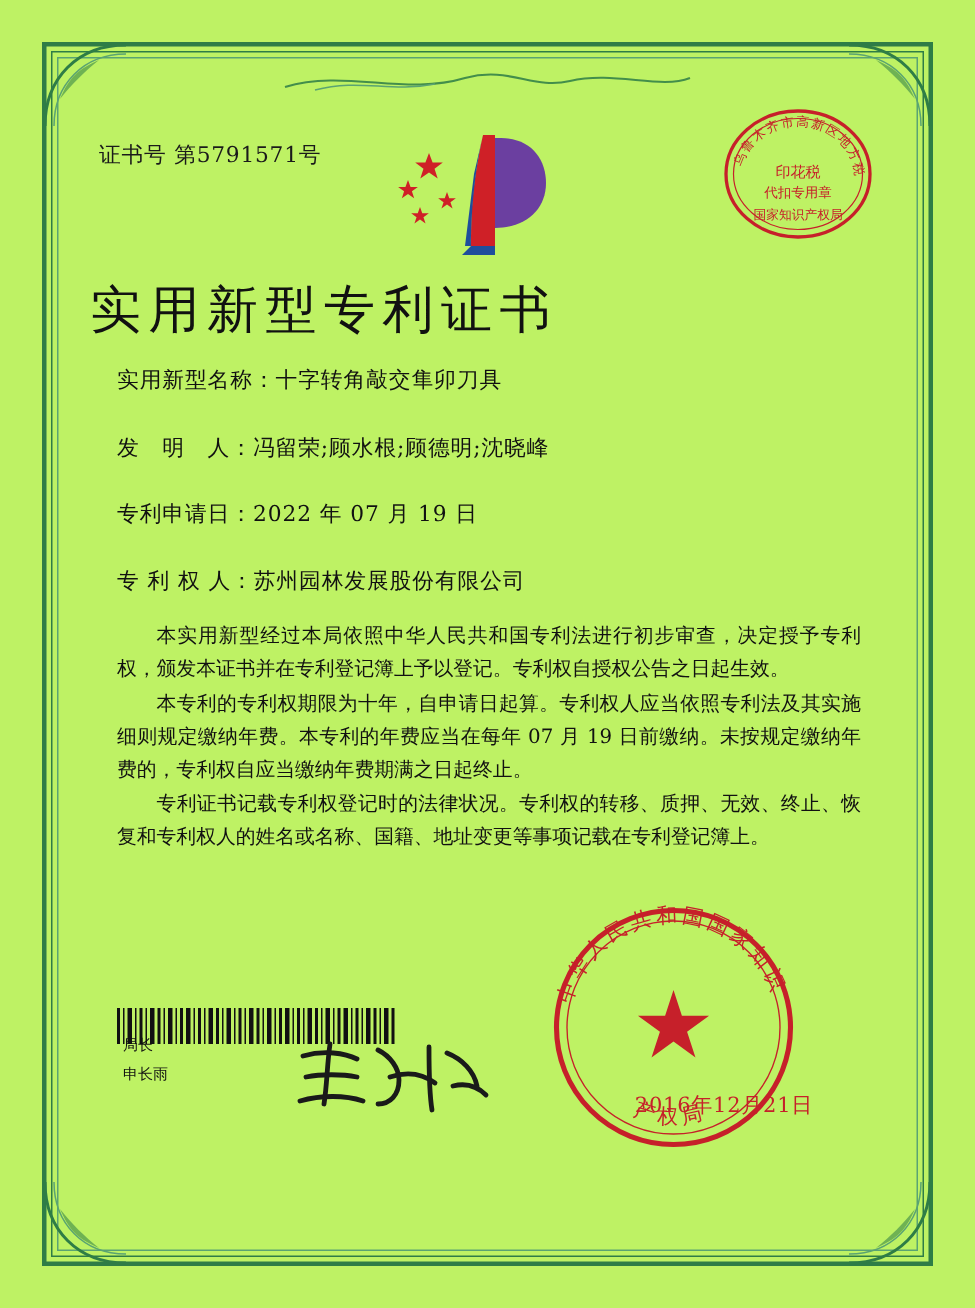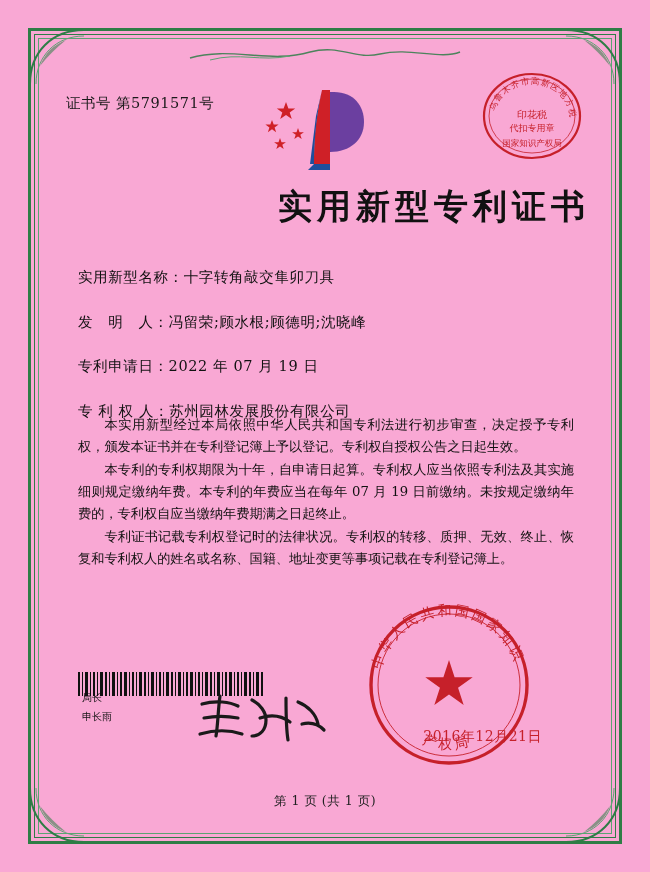--- a/index.html
+++ b/index.html
@@ -7,21 +7,21 @@
     padding: 0;
     background: #ffffff;
   }
   body {
     font-family: "DejaVu Sans", sans-serif;
   }
   .page {
     position: relative;
     width: 650px;
     height: 872px;
-    background: #f9a8d4;
+    background: #bef264;
     overflow: hidden;
   }
   
   .frame-outer {
     position: absolute;
     left: 28px;
     top: 28px;
     right: 28px;
     bottom: 28px;
     border: 3px solid #2e7d46;
@@ -89,32 +89,32 @@
     right: 6px;
     top: 8px;
     width: 104px;
     height: 104px;
   }
   .title {
     position: absolute;
     left: 0;
     right: 0;
     top: 128px;
-    text-align: right;
-    font-family: "DejaVu Serif", serif;
-    font-weight: bold;
+    text-align: left;
+    font-family: "DejaVu Serif", serif;
+    font-weight: normal;
     font-size: 34px;
     letter-spacing: 5px;
     color: #111;
   }
   .fields {
     position: absolute;
     left: 18px;
     right: 0;
-    top: 212px;
+    top: 188px;
   }
   .field {
     font-family: "DejaVu Serif", serif;
     font-size: 14.5px;
     color: #111;
     margin-bottom: 25.5px;
     letter-spacing: 0.6px;
     white-space: nowrap;
   }
   .field .lbl { display: inline; }
@@ -383,16 +383,15 @@
         <text font-size="14" fill="#c6202a" font-family="'DejaVu Serif', serif" letter-spacing="3">
           <textPath href="#sealArcBot" startOffset="36%">产权局</textPath>
         </text>
 
         <polygon points="83,58 88.6,75.2 106.7,75.2 92.05,85.8 97.65,103 83,92.4 68.35,103 73.95,85.8 59.3,75.2 77.4,75.2" fill="#c6202a"></polygon>
       </svg>
     </div>
 
     <div class="seal-date">2016年12月21日</div>
 
-    <div class="footer">第 1 页 (共 1 页)</div>
 
   </div>
 </div>
 
 </body></html>

